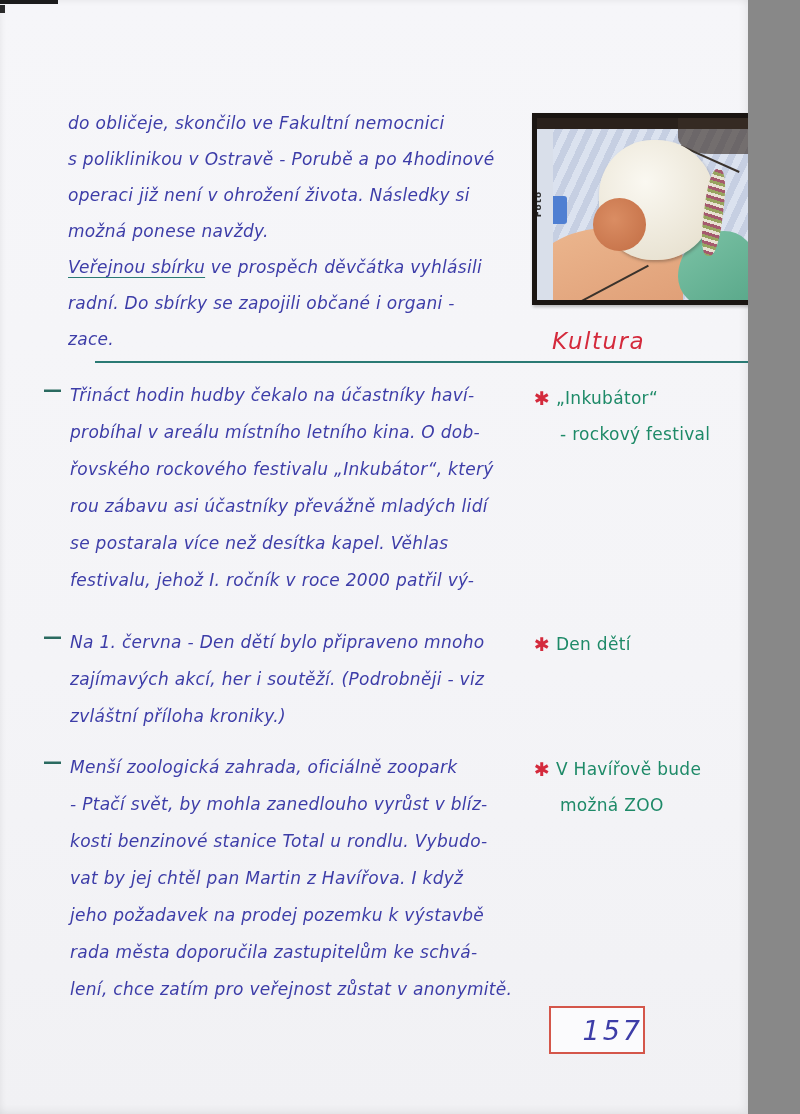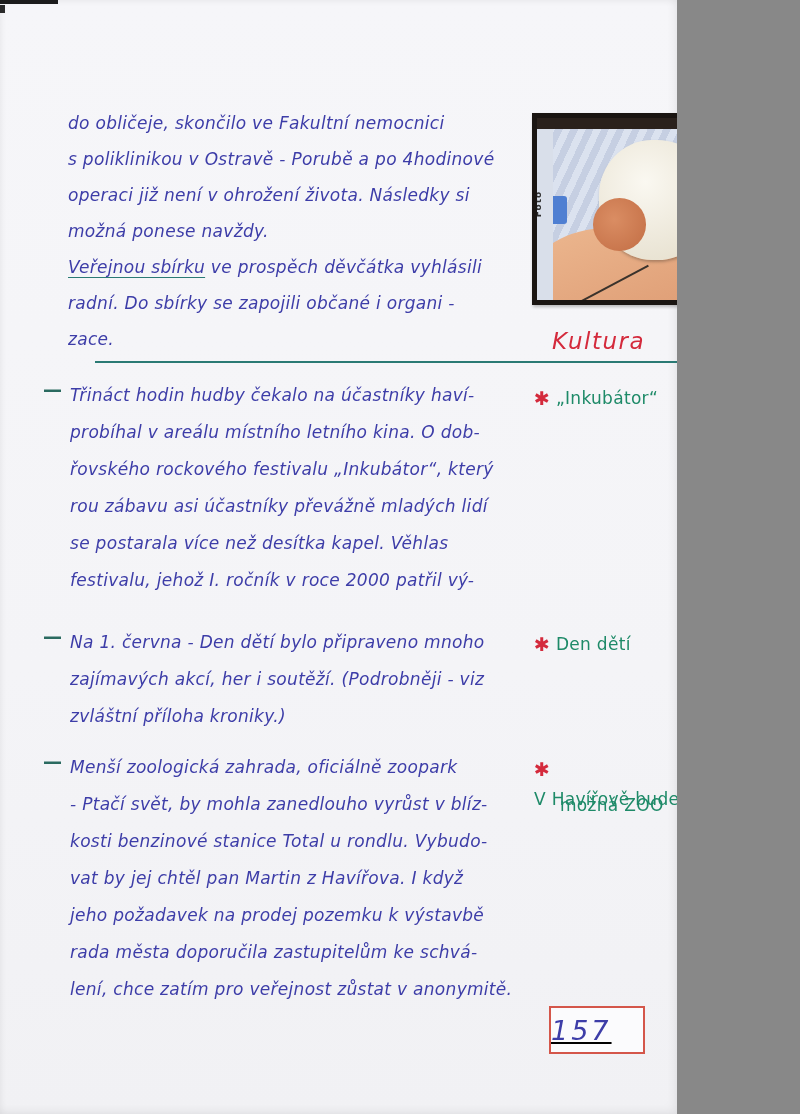--- a/index.html
+++ b/index.html
@@ -1,18 +1,18 @@
 <!DOCTYPE html>
 <html><head>
 <meta charset="utf-8">
 <style>
   html, body { margin: 0; padding: 0; background: #888; }
   .page {
     position: relative;
-    width: 677px;
+    width: 748px;
     height: 1114px;
     background: linear-gradient(180deg, #f6f6f9 0%, #f4f4f7 60%, #f1f1f4 100%);
     box-shadow: inset -3px -3px 8px rgba(0,0,0,0.06), inset 2px 2px 6px rgba(0,0,0,0.04);
     overflow: hidden;
     font-family: "DejaVu Sans", sans-serif;
   }
   
   .artifact-top { position:absolute; left:0; top:0; width:58px; height:4px; background:#1c1c1c; }
   .artifact-left { position:absolute; left:0; top:5px; width:5px; height:8px; background:#2a2a2a; }
 
@@ -93,21 +93,21 @@
     background:#4f7fd2; border-radius:3px; }
   .ph-tube1 { position:absolute; left:10%; bottom:6%; width:45%; height:2px;
     background:#3a332c; transform:rotate(-28deg); }
   .ph-tube2 { position:absolute; right:4%; top:22%; width:30%; height:2px;
     background:#3a332c; transform:rotate(24deg); }
 
   
   .page-number-box {
     position: absolute; left: 549px; top: 1006px; width: 92px; height: 44px;
     border: 2px solid #d4564a; background: #fbfbfd;
-    display: flex; align-items: center; justify-content: flex-start; text-decoration: underline;
+    display: flex; align-items: center; justify-content: flex-end;
   }
   .page-number {
     font-family: "DejaVu Sans", sans-serif; font-style: italic;
     color: #3d3da8; font-size: 27px; letter-spacing: 3px;
   }
 </style>
 </head>
 <body>
 
 <div class="page">
@@ -151,20 +151,21 @@
     <div class="line">Třináct hodin hudby čekalo na účastníky haví-</div>
     <div class="line">probíhal v areálu místního letního kina. O dob-</div>
     <div class="line">řovského rockového festivalu „Inkubátor“, který</div>
     <div class="line">rou zábavu asi účastníky převážně mladých lidí</div>
     <div class="line">se postarala více než desítka kapel. Věhlas</div>
     <div class="line">festivalu, jehož I. ročník v roce 2000 patřil vý-</div>
   </div>
 
   <div class="margin-note" style="top:383px;">
     <div class="note-line"><span class="note-asterisk">✱</span><span class="note-text">„Inkubátor“</span></div>
+    <div class="note-line note-indent"><span class="note-text">- rockový festival</span></div>
   </div>
 
   <div class="list-item hand" style="top:627px;">
     <span class="bullet-dash">—</span>
     <div class="line">Na 1. června - Den dětí bylo připraveno mnoho</div>
     <div class="line">zajímavých akcí, her i soutěží. (Podrobněji - viz</div>
     <div class="line">zvláštní příloha kroniky.)</div>
   </div>
 
   <div class="margin-note" style="top:629px;">

